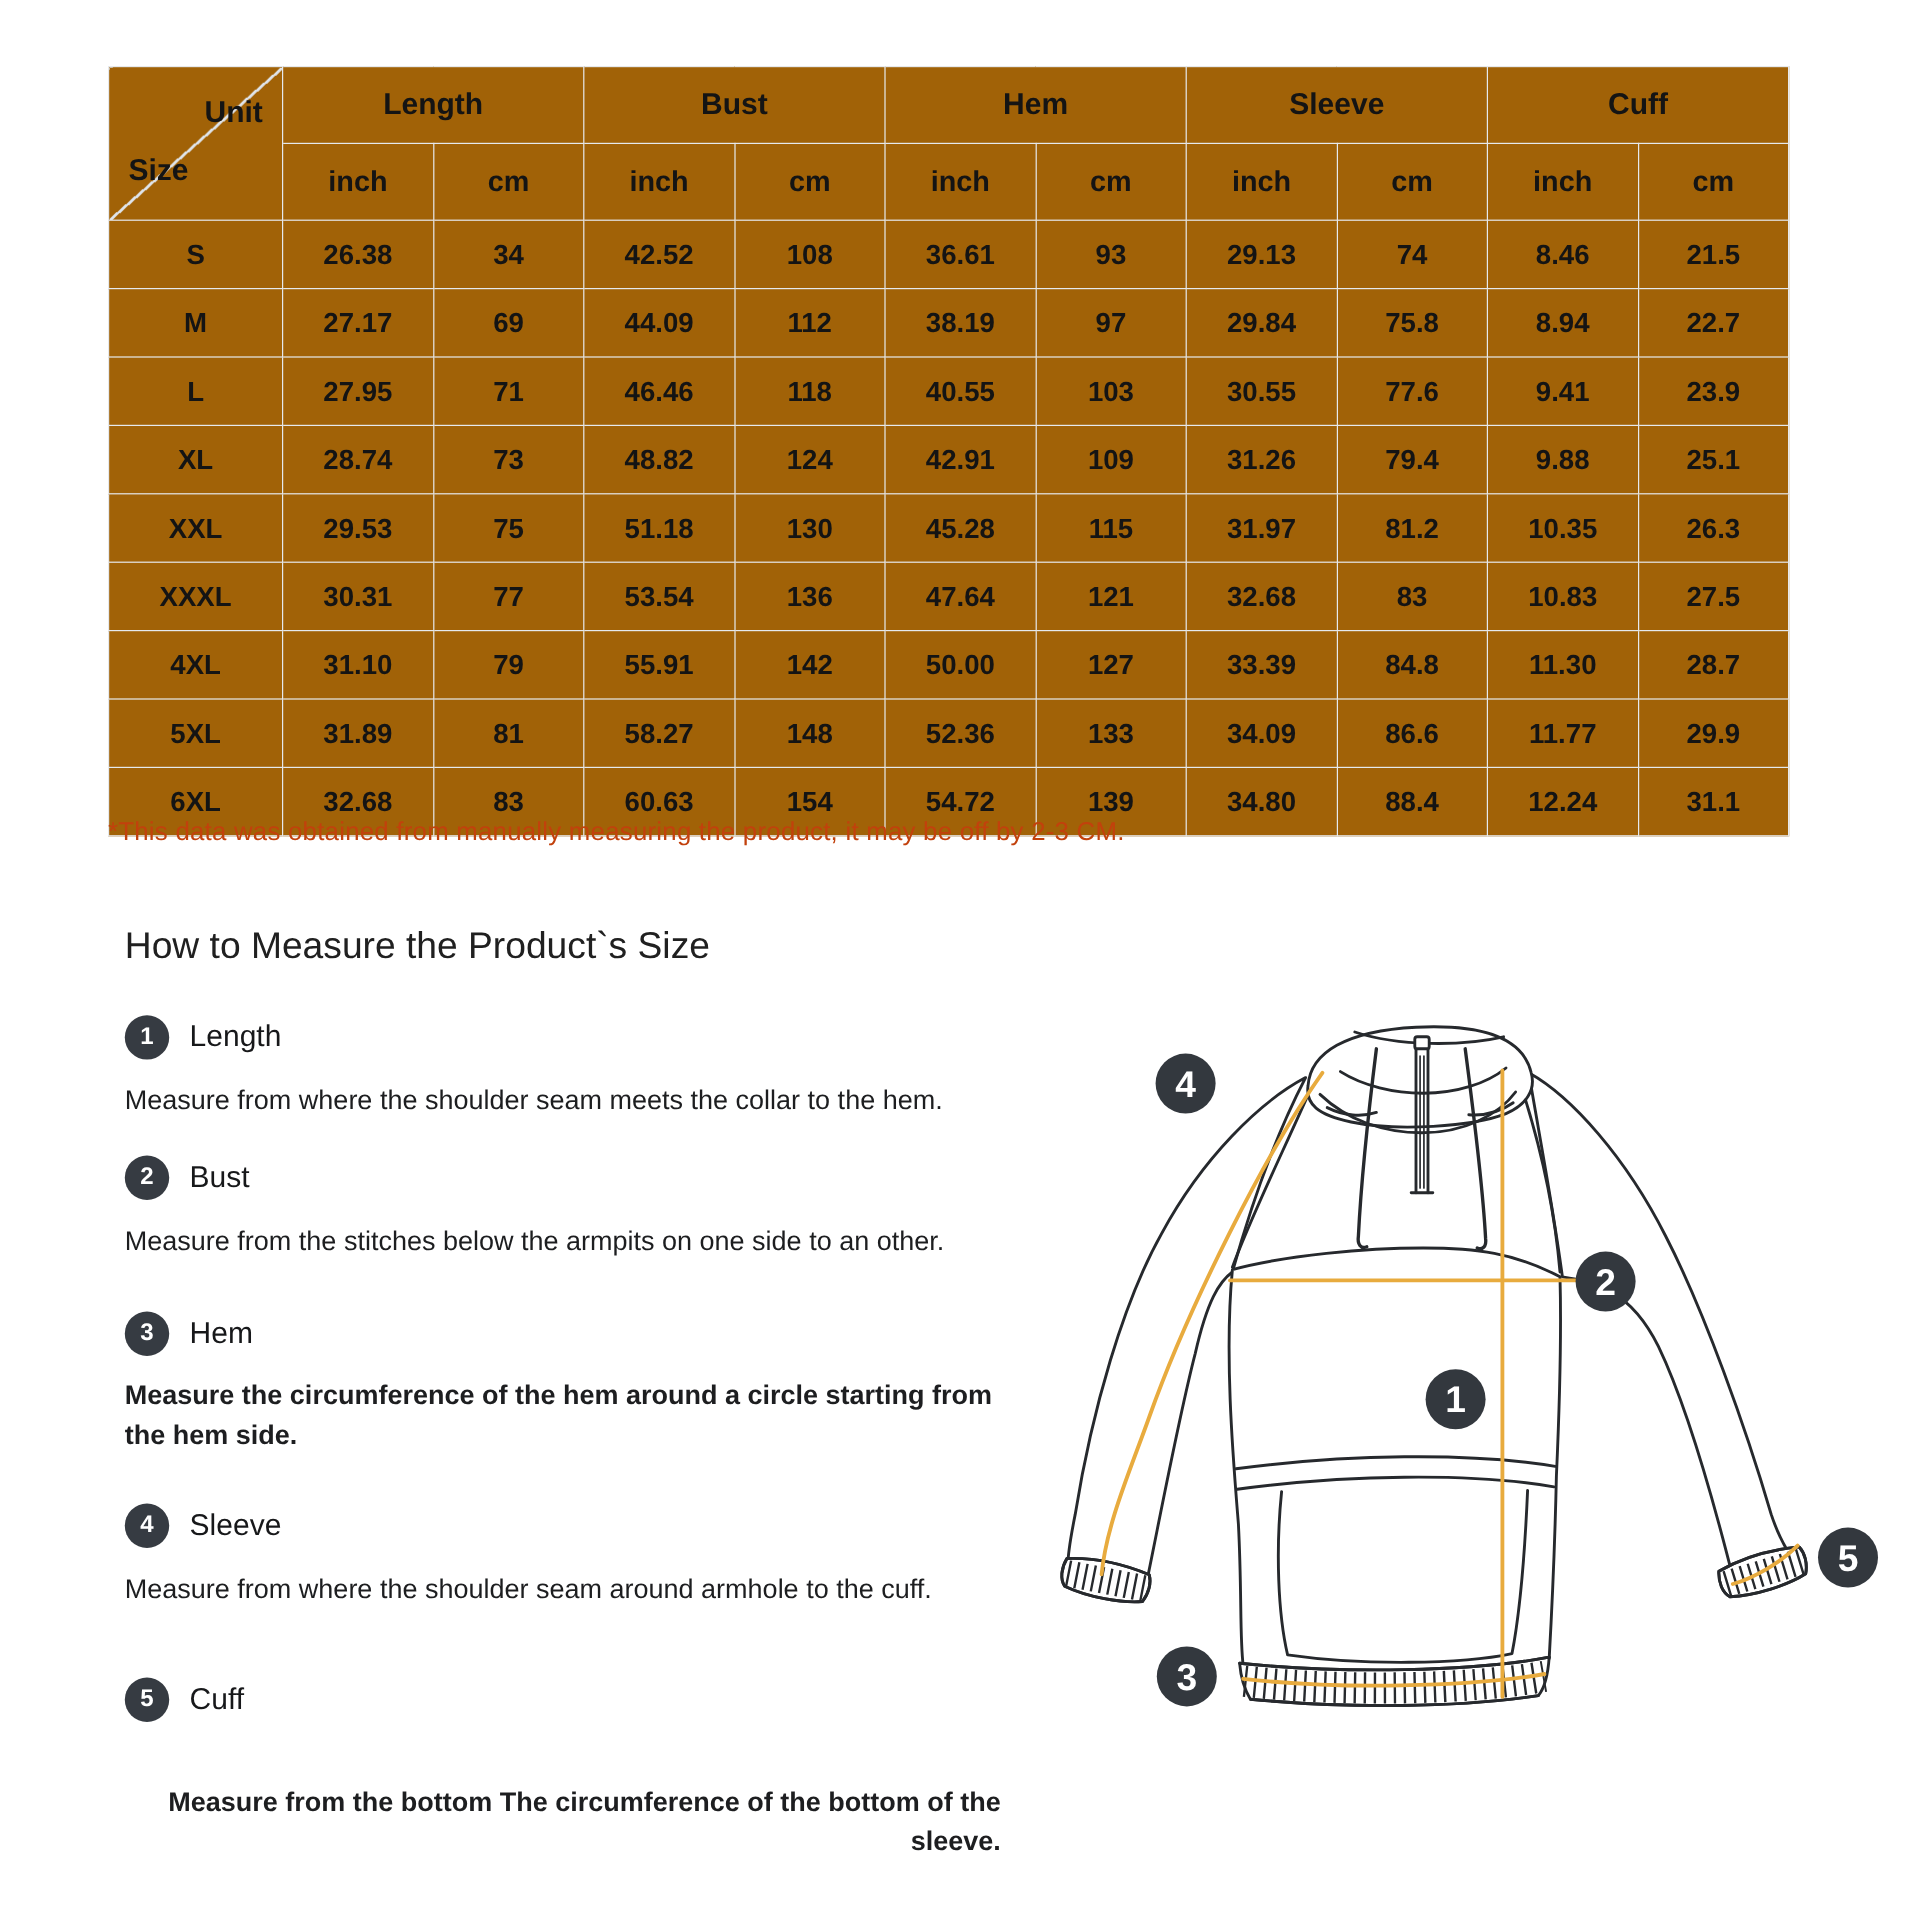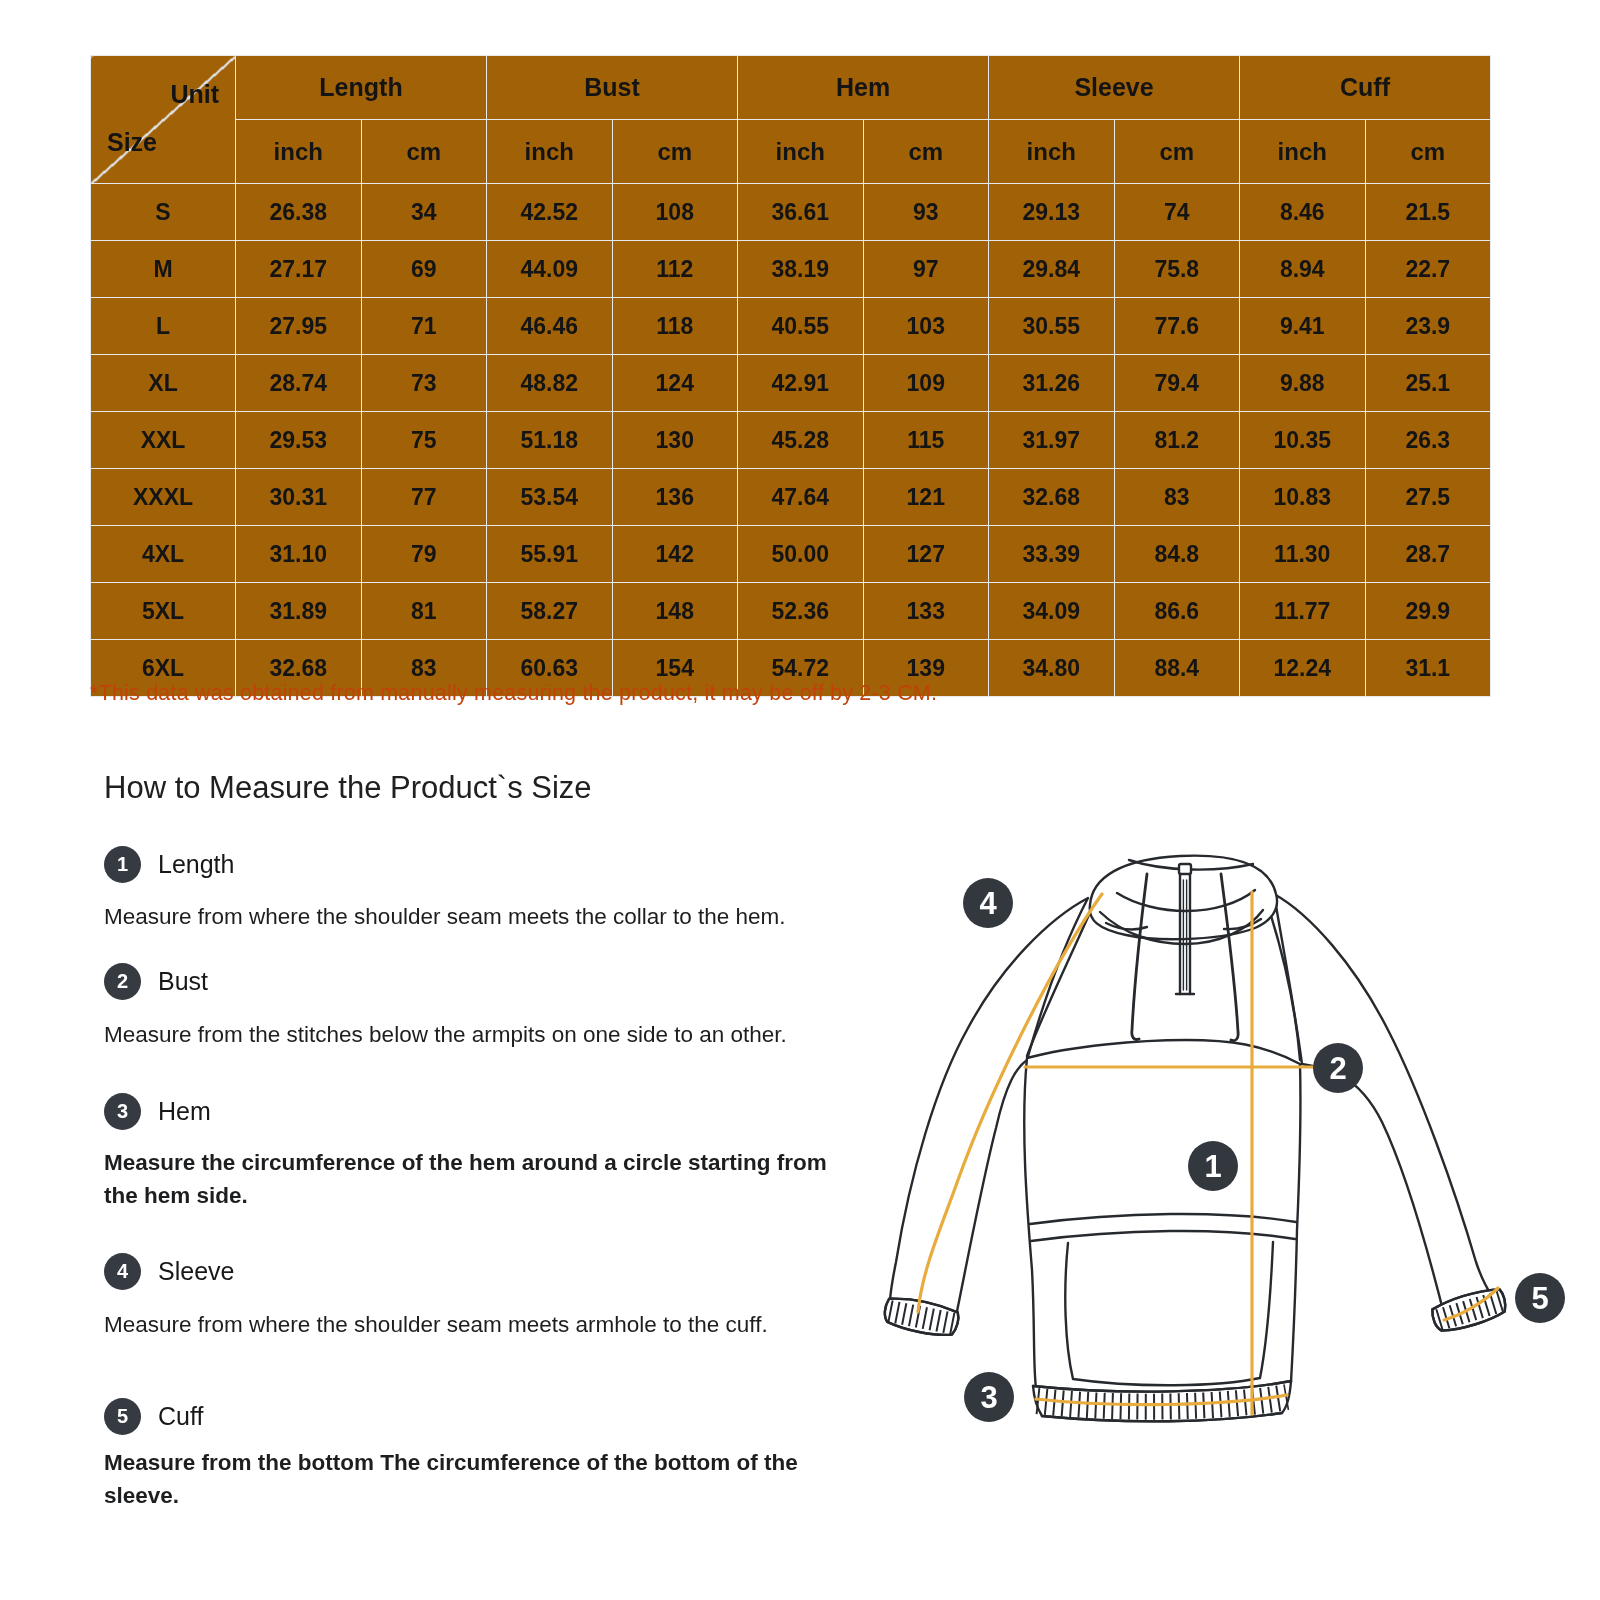--- a/index.html
+++ b/index.html
@@ -29,21 +29,21 @@
   .step-head{position:absolute;left:0;display:flex;align-items:center;}
   .step-badge{width:37px;height:37px;border-radius:50%;background:#363b42;color:#fff;
     display:flex;align-items:center;justify-content:center;font-size:20px;font-weight:bold;flex:0 0 37px;}
   .step-title{margin-left:17px;font-size:25px;color:#17181a;}
   .step-desc{position:absolute;left:0;font-size:22.5px;line-height:33px;color:#1d1e20;}
   .w-wide{width:830px;} .w-narrow{width:730px;font-weight:bold;}
   .p1h{top:76px;} .p1d{top:130px;}
   .p2h{top:193px;} .p2d{top:248px;}
   .p3h{top:323px;} .p3d{top:376px;}
   .p4h{top:483px;} .p4d{top:538px;}
-  .p5h{top:628px;} .p5d{top:676px;}
+  .p5h{top:628px;} .p5d{top:715px;text-align:right;}
 
   
   .illus{position:absolute;left:830px;top:830px;width:740px;height:640px;}
   .garment{stroke:#26292d;stroke-width:2.4;fill:none;stroke-linecap:round;stroke-linejoin:round;}
   .garment-fill{stroke:#26292d;stroke-width:2.4;fill:#ffffff;stroke-linejoin:round;}
   .rib{stroke:#26292d;fill:none;}
   .measure{stroke:#e8ab3e;stroke-width:3.2;fill:none;stroke-linecap:round;}
   .ibadge-num{fill:#ffffff;font-family:"Liberation Sans",sans-serif;font-size:31px;font-weight:bold;text-anchor:middle;}
 </style>
 </head>
@@ -222,21 +222,21 @@
   <div class="step-head p3h">
     <span class="step-badge">3</span>
     <span class="step-title">Hem</span>
   </div>
   <div class="step-desc p3d w-narrow">Measure the circumference of the hem around a circle starting from the hem side.</div>
 
   <div class="step-head p4h">
     <span class="step-badge">4</span>
     <span class="step-title">Sleeve</span>
   </div>
-  <div class="step-desc p4d w-wide">Measure from where the shoulder seam meets armhole to the cuff.</div>
+  <div class="step-desc p4d w-wide">Measure from where the shoulder seam around armhole to the cuff.</div>
 
   <div class="step-head p5h">
     <span class="step-badge">5</span>
     <span class="step-title">Cuff</span>
   </div>
   <div class="step-desc p5d w-narrow">Measure from the bottom The circumference of the bottom of the sleeve.</div>
 </div>
 
 <svg class="illus" viewBox="0 0 740 640" xmlns="http://www.w3.org/2000/svg">
 

